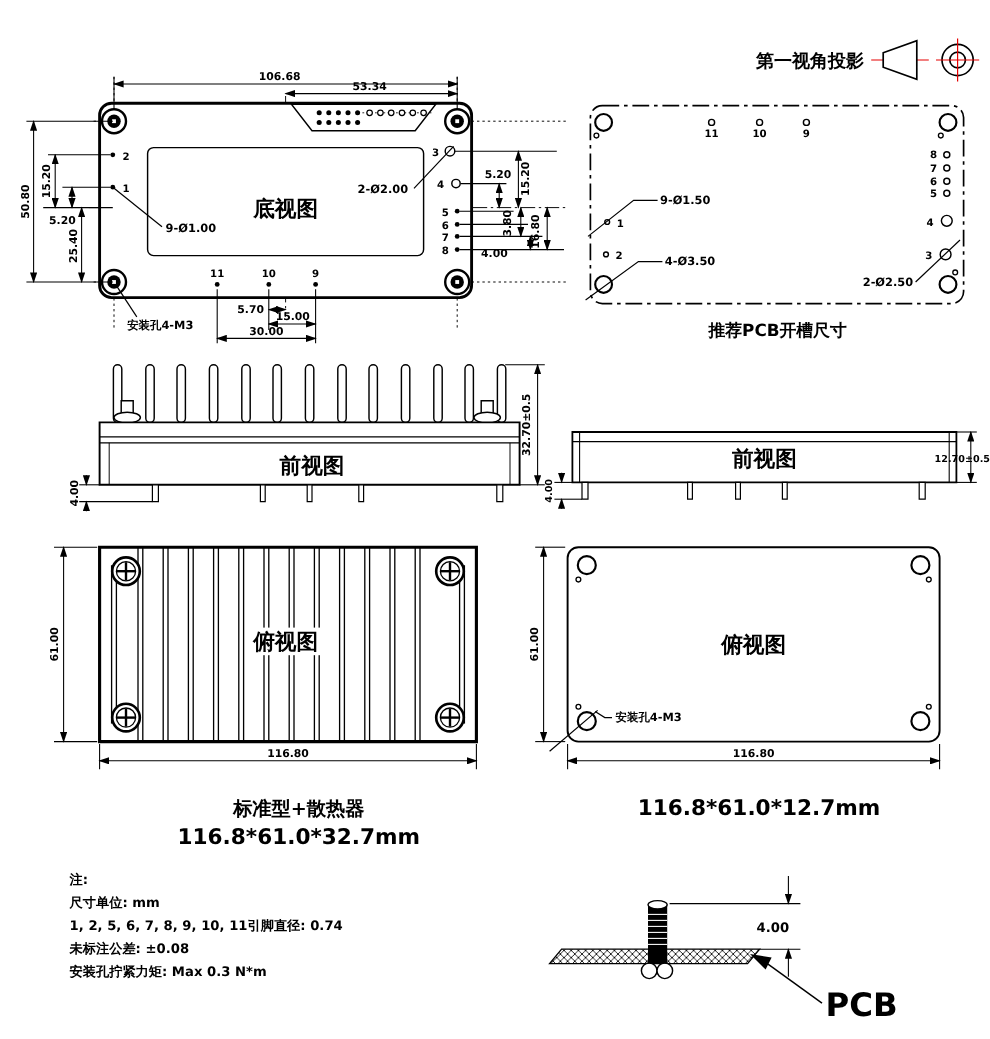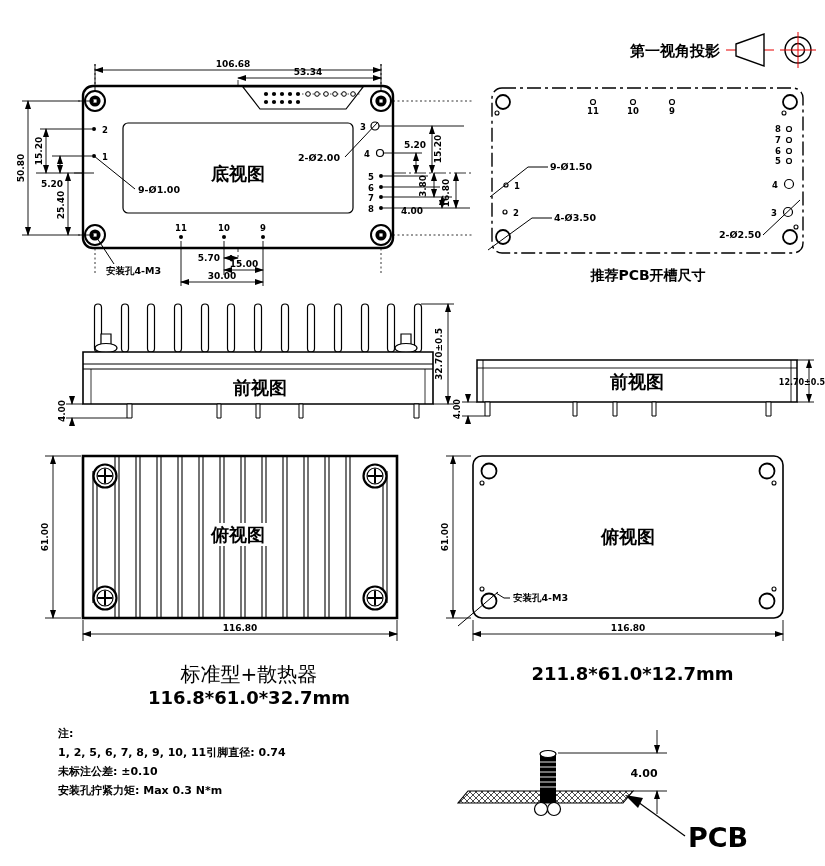--- a/index.html
+++ b/index.html
@@ -6,21 +6,21 @@
   body{width:825px;height:866px;position:relative;font-family:"DejaVu Sans","Liberation Sans",sans-serif;color:#000;overflow:hidden;}
   .abs{position:absolute;}
   svg{display:block;overflow:visible;}
   svg text{fill:#000;font-family:"DejaVu Sans","Liberation Sans",sans-serif;}
   .dimtxt{font-size:9px;font-weight:bold;}
   .dimtxt8{font-size:8px;font-weight:bold;}
   .pinnum{font-size:8.5px;font-weight:bold;}
   .viewlabel{font-size:18px;font-weight:bold;}
   .leadertxt{font-size:9.5px;font-weight:bold;}
   .caption{ text-align:center;}
-  .caption .t1{font-size:20px;font-weight:normal;line-height:24px;}
+  .caption .t1{font-size:16px;font-weight:bold;line-height:24px;}
   .caption .t2{font-size:18px;font-weight:600;line-height:24px;}
   .notes{font-size:11px;font-weight:bold;line-height:19px;white-space:nowrap;}
   line,rect,circle,ellipse,polygon,polyline,path{vector-effect:non-scaling-stroke;}
 </style>
 </head>
 <body>
 
 <svg class="abs" style="left:8px;top:56px" width="468" height="238" viewBox="0 0 468 238">
   <defs>
     <marker id="e1" markerWidth="9" markerHeight="6" refX="8" refY="3" orient="auto" markerUnits="userSpaceOnUse">
@@ -445,27 +445,28 @@
   <text class="dimtxt" x="8" y="96" text-anchor="middle" transform="rotate(-90 8 96)">61.00</text>
   <text class="dimtxt" x="188" y="190" text-anchor="middle">116.80</text>
   <text class="viewlabel" x="188" y="102" text-anchor="middle">俯视图</text>
 </svg>
 
 <div class="abs caption" style="left:35px;top:662px;width:428px">
   <div class="t1">标准型+散热器</div>
   <div class="t2">116.8*61.0*32.7mm</div>
 </div>
 <div class="abs caption" style="left:440px;top:662px;width:385px">
-  <div class="t2">211.8*61.0*12.7mm</div>
+  <div class="t2">116.8*61.0*12.7mm</div>
 </div>
 
 <div class="abs notes" style="left:58px;top:724px">
   <div>注:</div>
+  <div>尺寸单位: mm</div>
   <div>1, 2, 5, 6, 7, 8, 9, 10, 11引脚直径: 0.74</div>
-  <div>未标注公差: ±0.10</div>
+  <div>未标注公差: ±0.08</div>
   <div>安装孔拧紧力矩: Max 0.3 N*m</div>
 </div>
 
 <svg class="abs" style="left:452px;top:720px" width="373" height="146" viewBox="0 0 373 146">
   <defs>
     <marker id="e6" markerWidth="9" markerHeight="6" refX="8" refY="3" orient="auto" markerUnits="userSpaceOnUse">
         <path d="M0,0L9,3L0,6Z"></path>
       </marker>
     <pattern id="hatch" width="6" height="6" patternUnits="userSpaceOnUse">
       <path d="M0,6 L6,0 M0,0 L6,6" stroke="#000" stroke-width="0.7" fill="none"></path>

